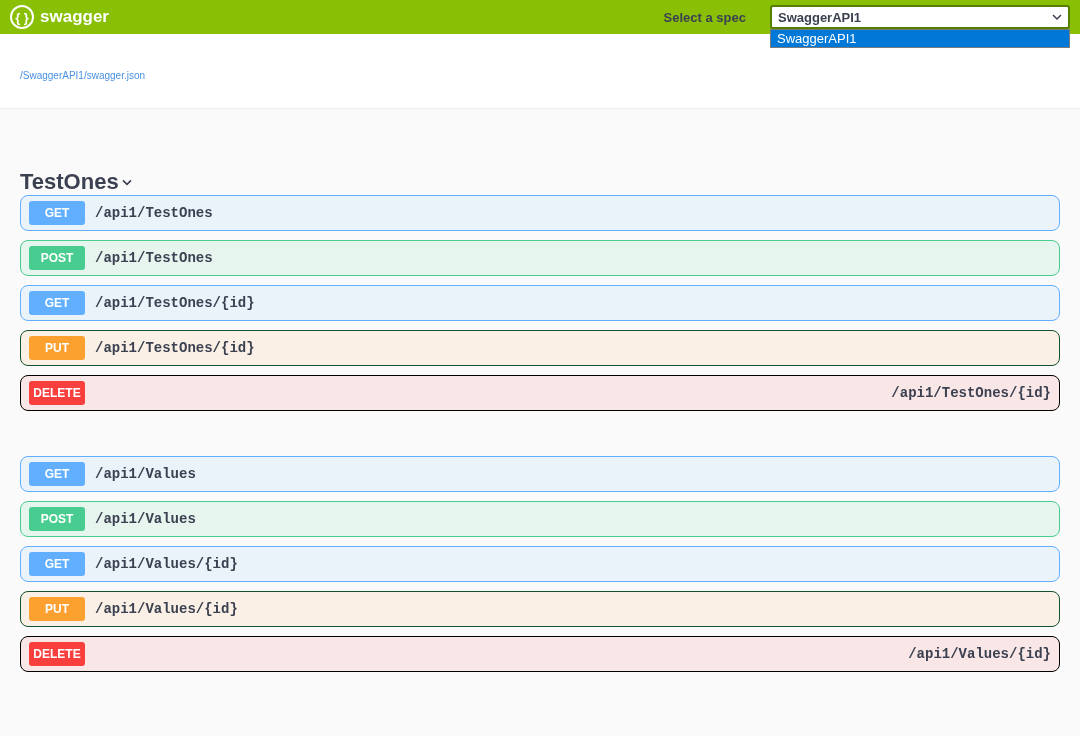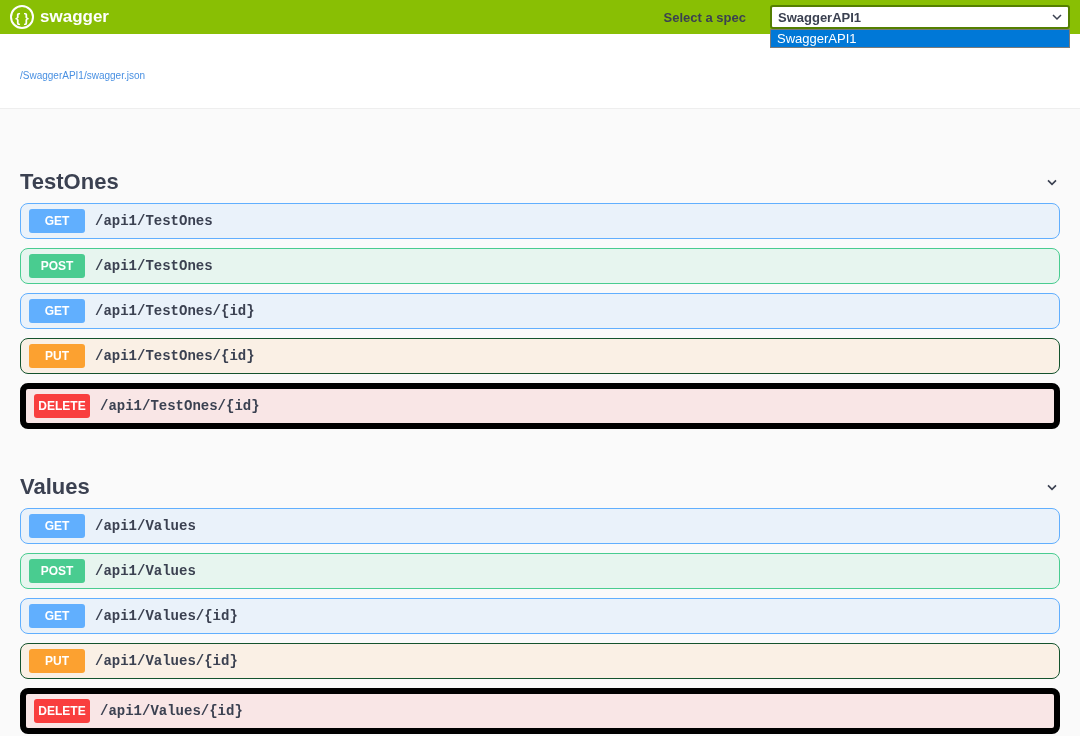--- a/index.html
+++ b/index.html
@@ -18,29 +18,29 @@
 .dropdown-item.selected { background: #0078d7; color: #fff; }
 
 .info-section { background: #fff; border-bottom: 1px solid #eee; padding: 30px 20px 25px; }
 .api-title { font-size: 34px; font-weight: 700; color: #3b4151; display: flex; align-items: center; gap: 6px; }
 .version-badge { background: #7d8492; color: #fff; font-size: 11px; font-weight: 700; padding: 2px 8px; border-radius: 40px; position: relative; top: -6px; }
 .spec-link { color: #4990e2; font-size: 10px; margin-top: 6px; display: inline-block; text-decoration: none; }
 
 .content { padding: 15px 20px 30px; }
 .tag-section { margin-top: 45px; }
 .tag-section:first-child { margin-top: 45px; }
-.tag-header { display: flex; align-items: center; justify-content: space-between; cursor: pointer; padding-bottom: 8px; }
+.tag-header { display: flex; align-items: center; cursor: pointer; }
 .tag-name { font-size: 22px; font-weight: 700; color: #3b4151; }
 .chevron { width: 16px; height: 16px; }
 
 .op-block { border-radius: 8px; margin-bottom: 9px; display: flex; align-items: center; padding: 5px 8px; cursor: pointer; }
 .op-get { background: rgba(97,175,254,0.1); border: 1px solid #61affe; }
 .op-post { background: rgba(73,204,144,0.1); border: 1px solid #49cc90; }
 .op-put { background: rgba(252,161,48,0.1); border: 1px solid #14532d; }
-.op-delete { background: rgba(249,62,62,0.1); border: 6px solid #000000; }
+.op-delete { background: rgba(249,62,62,0.1); border: 1px solid #000000; justify-content: space-between; }
 
 .method-badge { color: #fff; font-weight: 700; font-size: 12px; padding: 5px 0; width: 56px; text-align: center; border-radius: 3px; margin-right: 10px; }
 .bg-get { background: #61affe; }
 .bg-post { background: #49cc90; }
 .bg-put { background: #fca130; }
 .bg-delete { background: #f93e3e; }
 
 .op-path { font-family: "Courier New", monospace; font-size: 14px; color: #3b4151; font-weight: 600; }
 </style>
 </head>
@@ -92,26 +92,20 @@
       <div class="op-block op-put">
       <span class="method-badge bg-put">PUT</span>
       <span class="op-path">/api1/TestOnes/{id}</span>
       </div>
       <div class="op-block op-delete">
       <span class="method-badge bg-delete">DELETE</span>
       <span class="op-path">/api1/TestOnes/{id}</span>
       </div>
     </div>
     <div class="tag-section">
-    <div class="tag-header">
-      <span class="tag-name">Values</span>
-      <svg class="chevron" viewBox="0 0 20 20">
-          <path d="M5 8 L10 13 L15 8" fill="none" stroke="#3b4151" stroke-width="2"></path>
-        </svg>
-    </div>
       <div class="op-block op-get">
       <span class="method-badge bg-get">GET</span>
       <span class="op-path">/api1/Values</span>
       </div>
       <div class="op-block op-post">
       <span class="method-badge bg-post">POST</span>
       <span class="op-path">/api1/Values</span>
       </div>
       <div class="op-block op-get">
       <span class="method-badge bg-get">GET</span>

